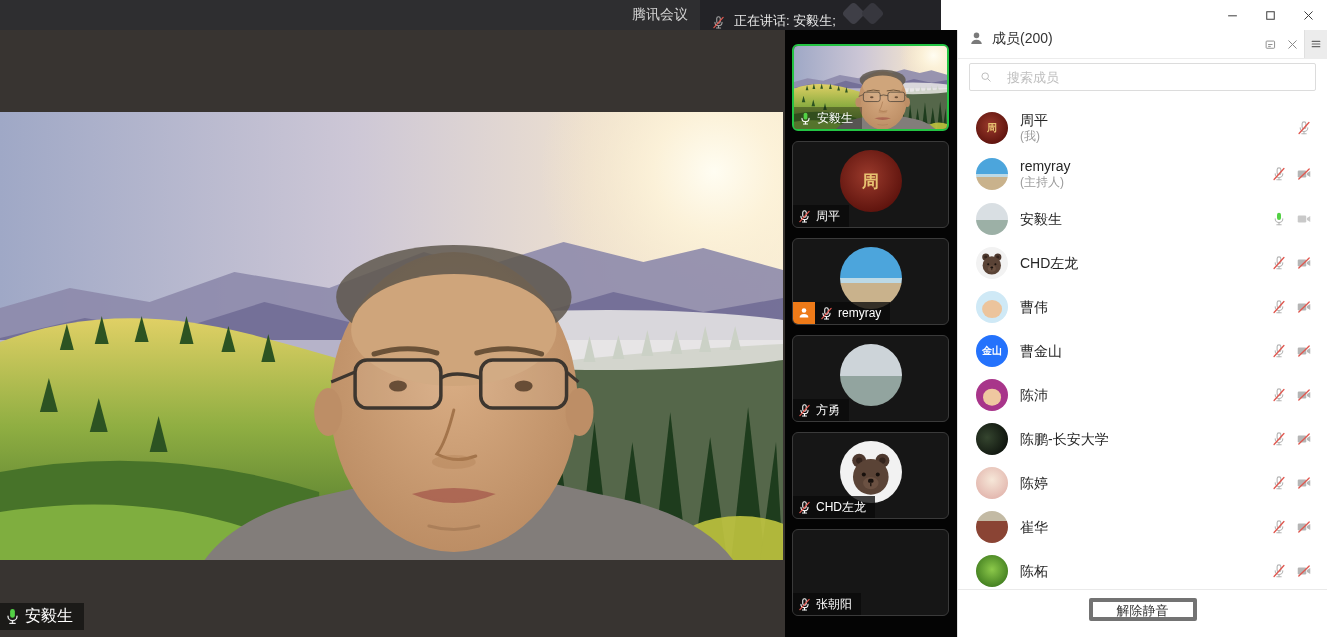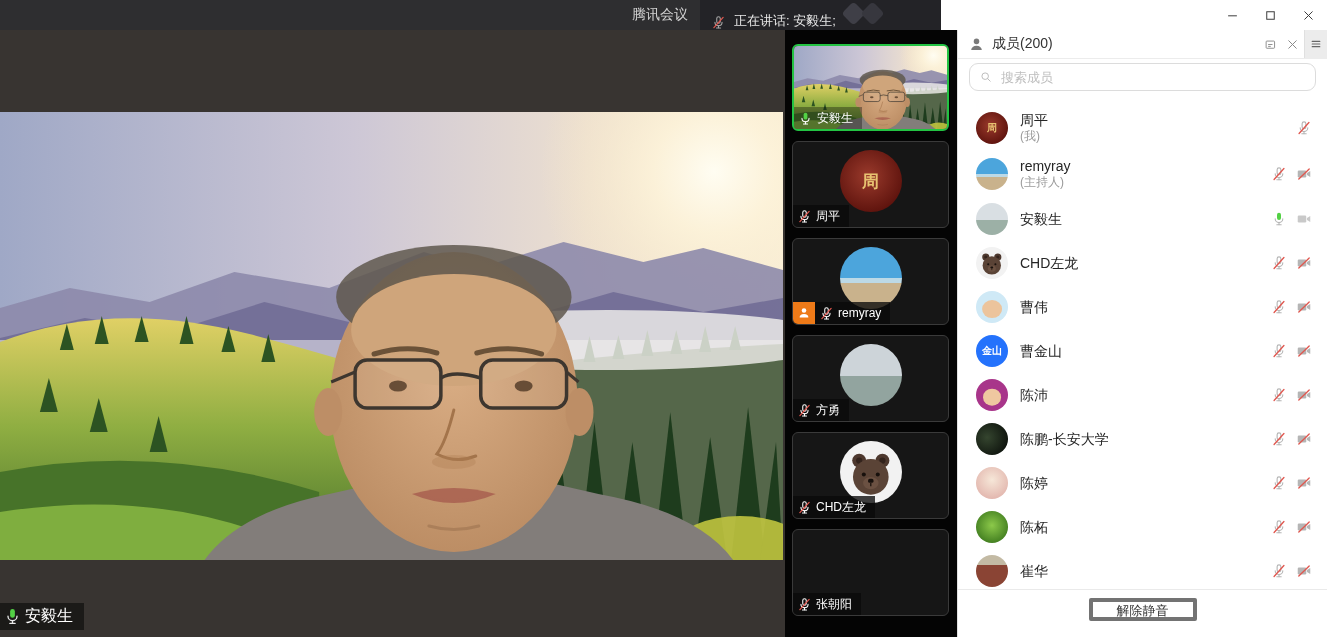--- a/index.html
+++ b/index.html
@@ -41,34 +41,34 @@
   .badge-host{width:22px;background:#ee7a18;display:flex;align-items:center;justify-content:center;flex:none;}
   .badge-host svg{width:14px;height:14px;color:#fff;}
   .tile-tag{background:rgba(10,10,10,.78);display:flex;align-items:center;gap:4px;padding:0 9px 0 4px;}
   .tile-tag svg{width:15px;height:15px;color:#fff;flex:none;}
   .tile-tag span{color:#fff;font-size:12px;white-space:nowrap;}
   .tile.active .tile-tag{background:rgba(10,10,10,.35);}
 
   
   .panel{position:absolute;left:957px;top:30px;width:370px;height:607px;background:#fff;
          border-left:1px solid #e0e0e0;box-sizing:border-box;}
-  .p-header{position:relative;height:28px;border-bottom:1px solid #ececec;display:flex;align-items:center;padding-left:10px;}
+  .p-header{position:relative;height:28px;border-bottom:1px solid #ececec;display:flex;align-items:flex-start;padding-left:10px;}
   .p-header .ic-person{width:17px;height:17px;color:#7a7a7a;}
   .p-title{font-size:14px;color:#333;margin-left:7px;}
   .h-btn{position:absolute;top:5px;width:18px;height:18px;color:#8a8a8a;background:none;border:none;padding:0;
          display:flex;align-items:center;justify-content:center;}
   .h-btn svg{width:15px;height:15px;}
   .h-popout{right:48px;}
   .h-close{right:26px;}
   .h-menu{position:absolute;right:0;top:0;width:23px;height:28px;background:#ececec;border:none;border-left:1px solid #e0e0e0;
           display:flex;align-items:center;justify-content:center;color:#666;padding:0;}
   .h-menu svg{width:14px;height:14px;}
 
-  .search-wrap{margin:4px 11px 0;height:28px;border:1px solid #dcdcdc;border-radius:9px;background:#fff;
-               display:flex;align-items:center;gap:6px;padding:0 9px;box-sizing:border-box;}
+  .search-wrap{margin:4px 11px 0;height:28px;border:1px solid #dcdcdc;border-radius:2px;background:#fff;
+               display:flex;align-items:center;gap:12px;padding:0 9px;box-sizing:border-box;}
   .search-wrap svg{width:14px;height:14px;color:#b8b8b8;flex:none;}
   .search-input{border:none;outline:none;flex:1;font-size:13px;color:#333;min-width:0;
                 font-family:"Liberation Sans","DejaVu Sans",sans-serif;}
   .search-input::placeholder{color:#bdbdbd;}
 
   .mlist{position:absolute;left:0;right:0;top:75px;bottom:48px;overflow:hidden;}
   .mrow{display:flex;align-items:center;height:44px;padding:0 15px 0 18px;box-sizing:border-box;}
   .mrow.two{height:46px;}
   .m-avatar{width:32px;height:32px;border-radius:50%;flex:none;display:flex;align-items:center;justify-content:center;
             overflow:hidden;position:relative;}
@@ -545,37 +545,37 @@
           <div class="m-icons">
             <svg viewBox="0 0 24 24" class="clr-gray">
               <use href="#i-mic-off"></use>
             </svg>
             <svg viewBox="0 0 24 24" class="clr-gray">
               <use href="#i-cam-off"></use>
             </svg>
           </div>
         </div>
         <div class="mrow">
+          <div class="m-avatar av-building"></div>
+          <div class="m-text">
+            <div class="m-name">崔华</div>
+          </div>
+          <div class="m-icons">
+            <svg viewBox="0 0 24 24" class="clr-gray">
+              <use href="#i-mic-off"></use>
+            </svg>
+            <svg viewBox="0 0 24 24" class="clr-gray">
+              <use href="#i-cam-off"></use>
+            </svg>
+          </div>
+        </div>
+        <div class="mrow">
           <div class="m-avatar av-tree"></div>
           <div class="m-text">
             <div class="m-name">陈柘</div>
-          </div>
-          <div class="m-icons">
-            <svg viewBox="0 0 24 24" class="clr-gray">
-              <use href="#i-mic-off"></use>
-            </svg>
-            <svg viewBox="0 0 24 24" class="clr-gray">
-              <use href="#i-cam-off"></use>
-            </svg>
-          </div>
-        </div>
-        <div class="mrow">
-          <div class="m-avatar av-building"></div>
-          <div class="m-text">
-            <div class="m-name">崔华</div>
           </div>
           <div class="m-icons">
             <svg viewBox="0 0 24 24" class="clr-gray">
               <use href="#i-mic-off"></use>
             </svg>
             <svg viewBox="0 0 24 24" class="clr-gray">
               <use href="#i-cam-off"></use>
             </svg>
           </div>
         </div>

